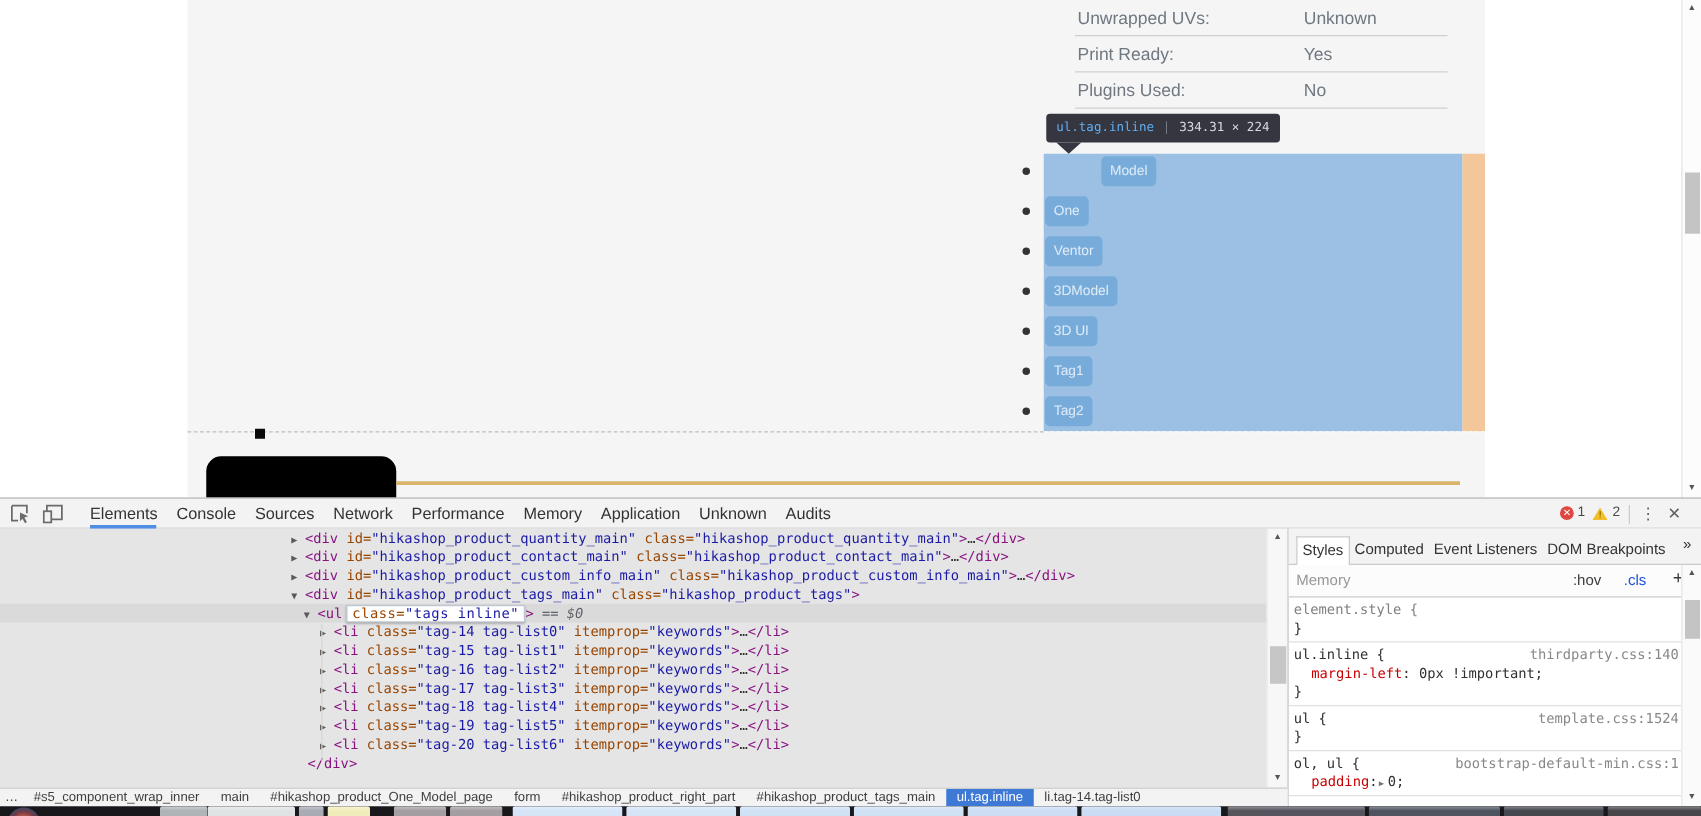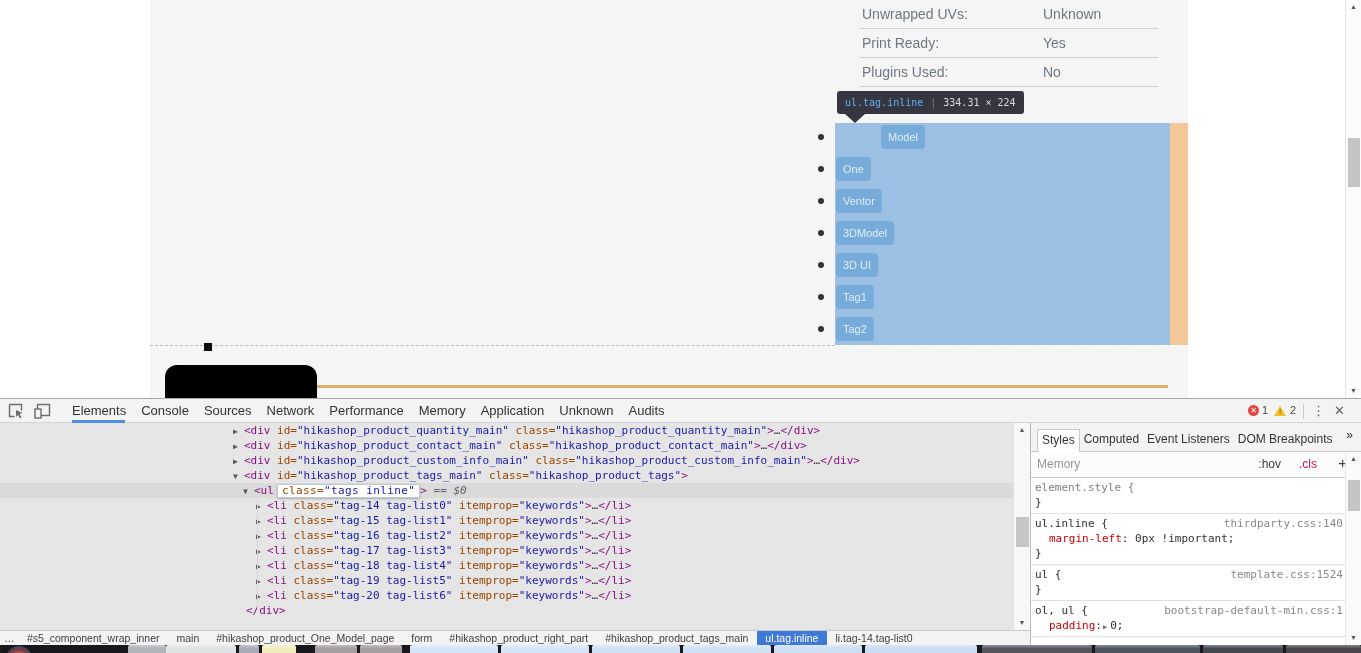--- a/index.html
+++ b/index.html
@@ -76,21 +76,21 @@
   
   #dt-sidebar { left:1031px; top:423px; width:330px; height:222px; background:#fff; }
   #sb-tabbar { position:absolute; left:0; top:0; width:330px; height:29px; background:#f3f3f3; border-bottom:1px solid #c9c9c9; }
   #sb-tabs { position:absolute; left:6px; top:6px; height:23px; display:flex; align-items:stretch; }
   .sb-tab { font-size:12px; color:#333; line-height:21px; padding:0 4px; white-space:pre; }
   .sb-tab.active { background:#fff; border:1px solid #c9c9c9; border-bottom:none; }
   #sb-more { position:absolute; right:8px; top:5px; font-size:12px; color:#333; }
   #sb-filter { position:absolute; left:0; top:29px; width:330px; height:26px; background:#fcfcfc; border-bottom:1px solid #ccc; }
   #sb-filter .flabel { position:absolute; left:6px; top:5px; font-size:12px; color:#979797; }
   #sb-filter .hov { position:absolute; right:80px; top:5px; font-size:12px; color:#3c3c3c; }
-  #sb-filter .cls { position:absolute; right:44px; top:5px; font-size:12px; color:#be185d;text-align:center; }
+  #sb-filter .cls { position:absolute; right:44px; top:5px; font-size:12px; color:#1d4ed8;text-align:center; }
   #sb-filter .plus { position:absolute; right:14px; top:2px; font-size:15px; color:#3c3c3c; }
   #sb-rules { position:absolute; left:0; top:55px; width:314px; }
   .rule-sec { border-bottom:1px solid #e0e0e0; padding:2px 0 3px 0; }
   .rline { position:relative; height:15px; line-height:15px; padding-left:4px; font-family:"DejaVu Sans Mono",monospace; font-size:11px; color:#303030; white-space:pre; }
   .rline .link { position:absolute; right:2px; top:0; color:#888; }
   .rline.prop { padding-left:18px; }
   .rline.prop .pname { color:#c80000; }
   .rline.prop.strike { text-decoration:line-through; }
   .exp-ar { font-size:7px; color:#777; margin:0 3px 0 1px; }
   #sb-scrollbar { position:absolute; left:314px; top:29px; width:16px; height:193px; background:#fafafa; border-left:1px solid #e6e6e6; }

